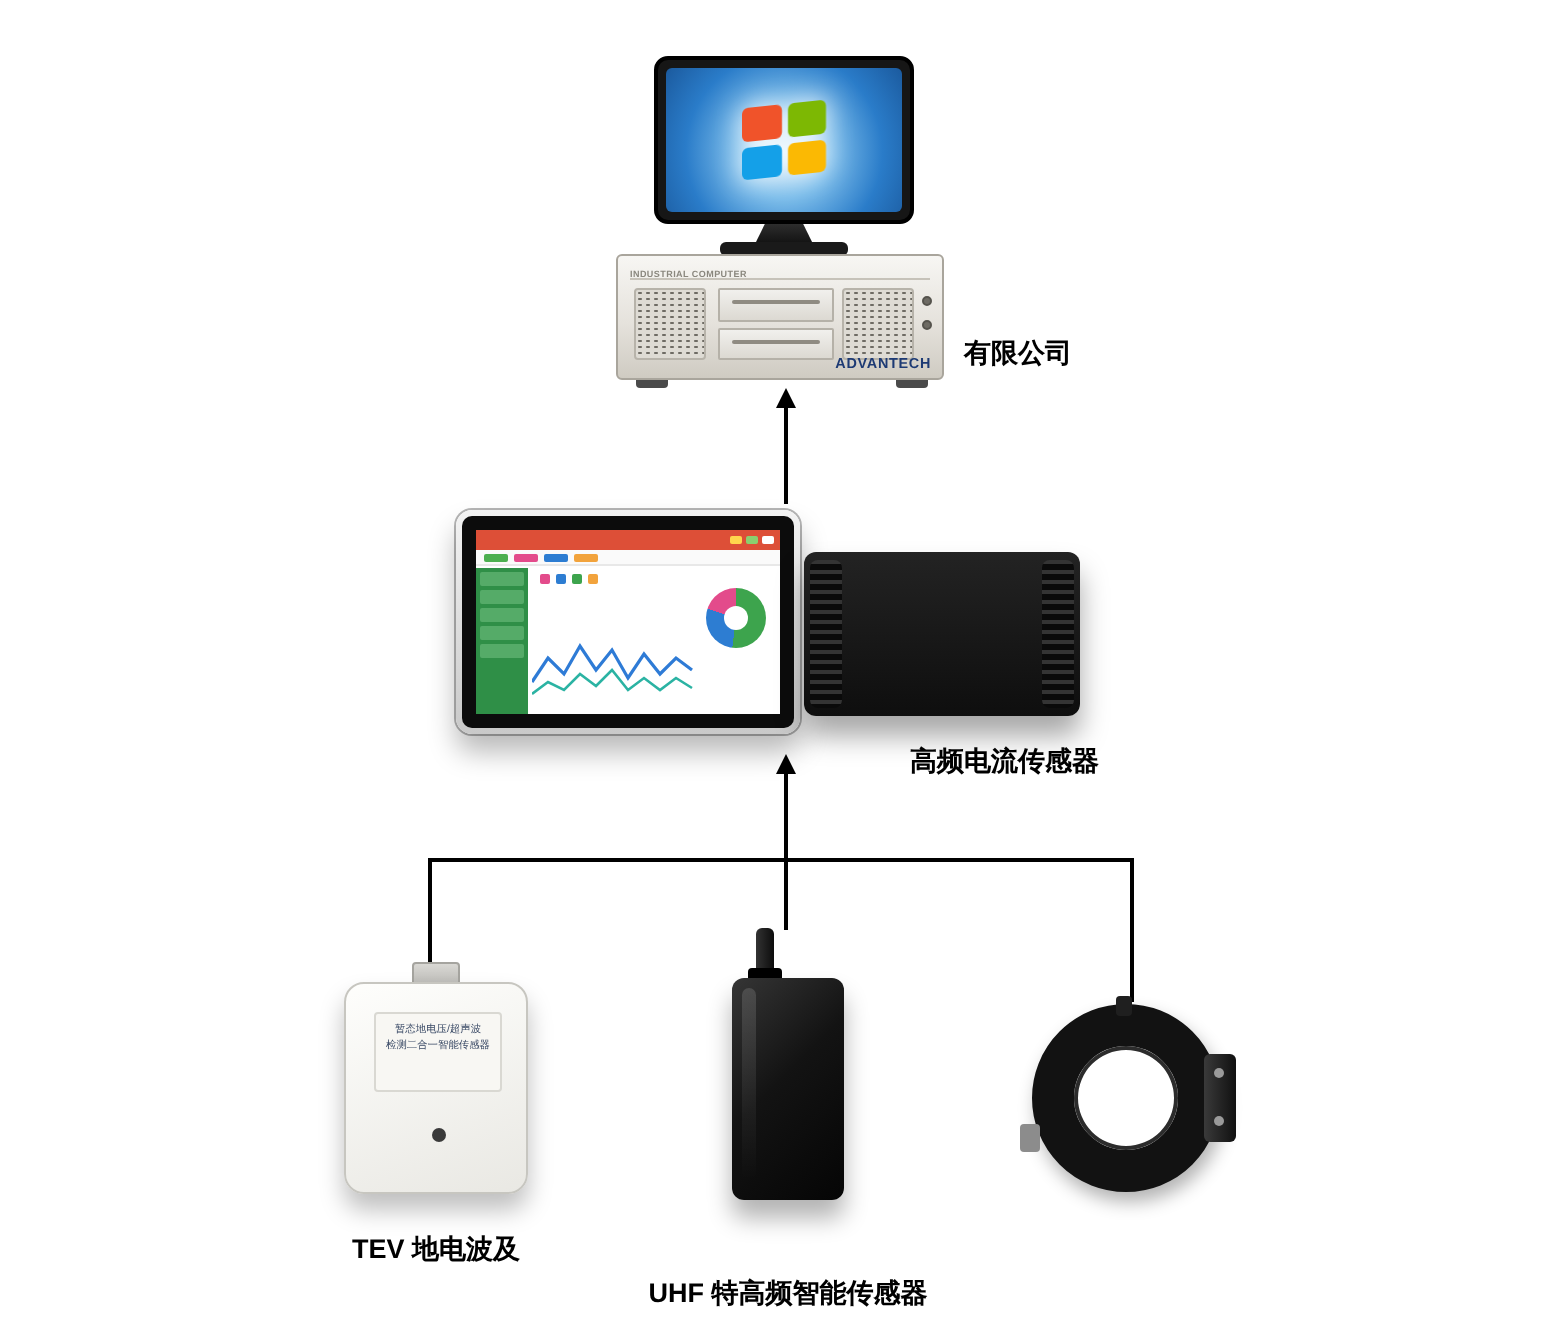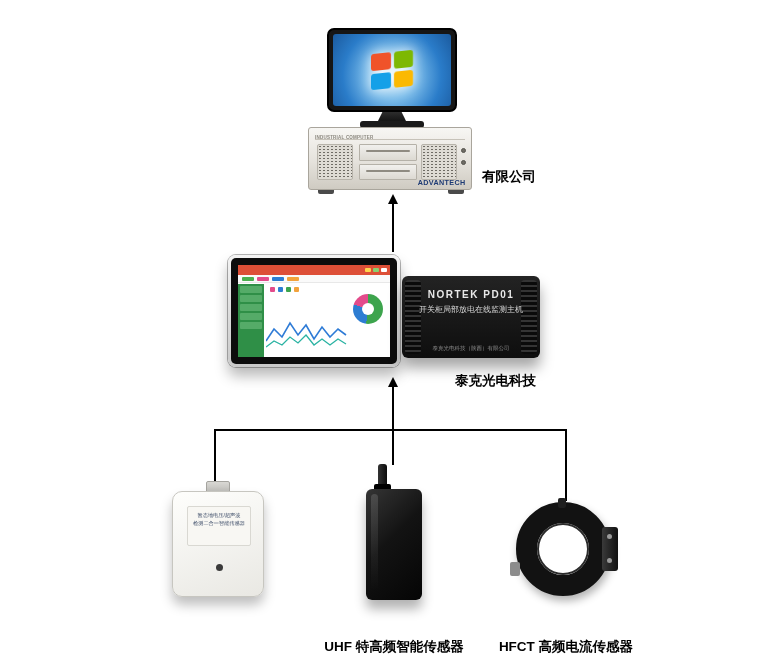--- a/index.html
+++ b/index.html
@@ -222,28 +222,23 @@
             <polyline points="0,36 8,30 16,34 24,26 32,32 40,24 48,34 56,28 64,34 72,28 80,33" fill="none" stroke="#2bb3a3" stroke-width="1.3"></polyline>
           </svg>
         </div>
       </div>
     </div>
   </div>
 
   <div class="pdbox">
     <div class="fins fins-left"></div>
     <div class="fins fins-right"></div>
-    <div class="pdbox-label">
-      <div class="pdbox-title">NORTEK PD01</div>
-      <span class="pdbox-sub">开关柜局部放电在线监测主机</span>
-      <span class="pdbox-co">泰克光电科技（陕西）有限公司</span>
-    </div>
-  </div>
-
-  <div class="caption" style="left:455px; top:372px;">泰克光电科技</div>
+  </div>
+
+  <div class="caption" style="left:455px; top:372px;">高频电流传感器</div>
 
   <div class="arrowhead-up" style="left:388px; top:377px;"></div>
   <div class="vline" style="left:392px; top:386px; height:44px;"></div>
 
   <div class="hline" style="left:214px; top:429px; width:353px;"></div>
   <div class="vline" style="left:214px; top:429px; height:53px;"></div>
   <div class="vline" style="left:392px; top:429px; height:36px;"></div>
   <div class="vline" style="left:565px; top:429px; height:72px;"></div>
 
   <div class="tev-connector"></div>
@@ -265,16 +260,16 @@
 
   <div class="hfct">
     <div class="hfct-ring"></div>
     <div class="hfct-seam"></div>
     <div class="hfct-clamp"></div>
     <div class="hfct-screw" style="left:93px; top:34px;"></div>
     <div class="hfct-screw" style="left:93px; top:58px;"></div>
     <div class="hfct-tab"></div>
   </div>
 
+  <div class="caption" style="left:118px; top:616px; width:200px;">TEV 地电波及</div>
   <div class="caption" style="left:294px; top:638px; width:200px;text-align:center;">UHF 特高频智能传感器</div>
-  <div class="caption" style="left:466px; top:638px; width:200px;">HFCT 高频电流传感器</div>
 
 </div>
 
 </body></html>

